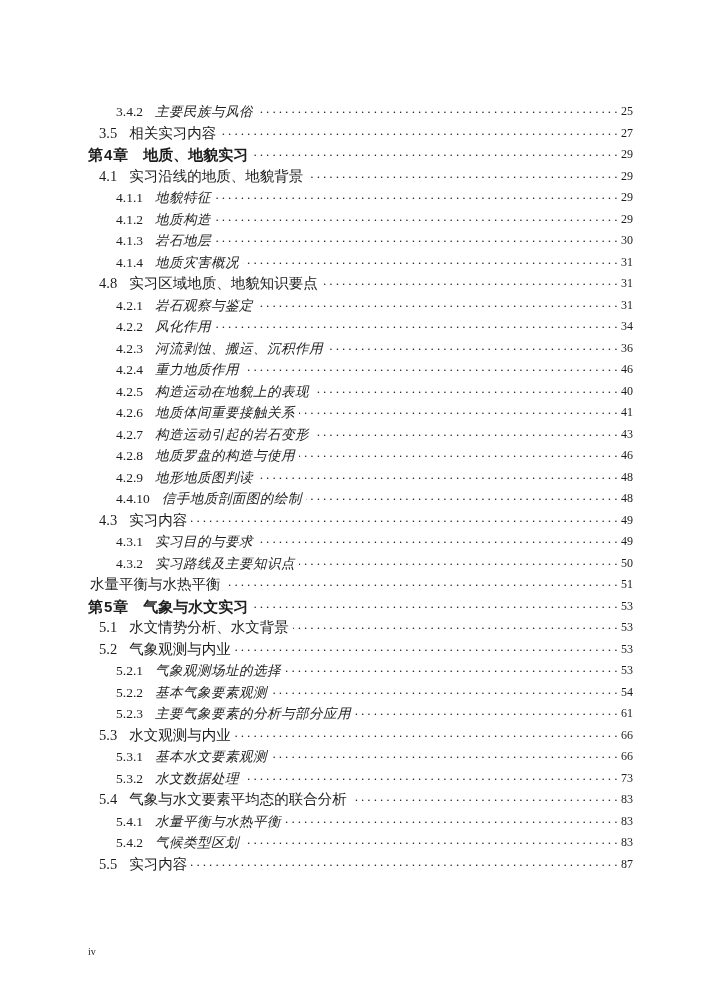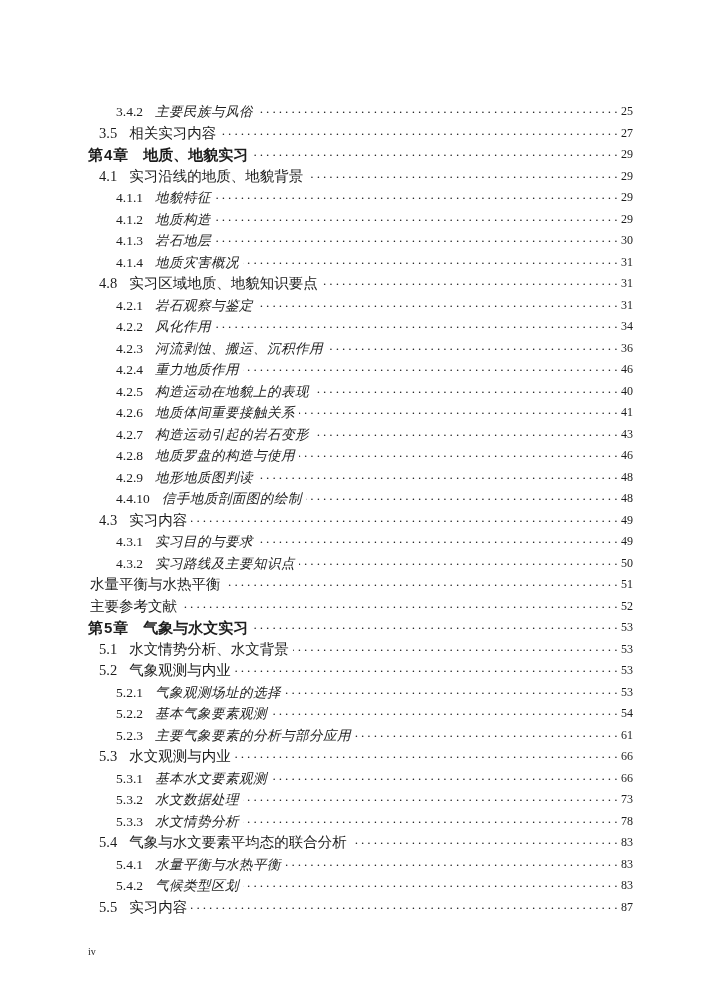--- a/index.html
+++ b/index.html
@@ -209,25 +209,20 @@
       <span class="num">4.3.2</span>
       <span class="title">实习路线及主要知识点</span>
       <span class="leader"></span>
       <span class="page-num">50</span>
     </div>
     <div class="row plain">
       <span class="title">水量平衡与水热平衡</span>
       <span class="leader"></span>
       <span class="page-num">51</span>
     </div>
-    <div class="row plain">
-      <span class="title">主要参考文献</span>
-      <span class="leader"></span>
-      <span class="page-num">52</span>
-    </div>
     <div class="row chapter">
       <span class="num">第5章</span>
       <span class="title">气象与水文实习</span>
       <span class="leader"></span>
       <span class="page-num">53</span>
     </div>
     <div class="row l2">
       <span class="num">5.1</span>
       <span class="title">水文情势分析、水文背景</span>
       <span class="leader"></span>
@@ -267,26 +262,20 @@
       <span class="num">5.3.1</span>
       <span class="title">基本水文要素观测</span>
       <span class="leader"></span>
       <span class="page-num">66</span>
     </div>
     <div class="row l3">
       <span class="num">5.3.2</span>
       <span class="title">水文数据处理</span>
       <span class="leader"></span>
       <span class="page-num">73</span>
-    </div>
-    <div class="row l3">
-      <span class="num">5.3.3</span>
-      <span class="title">水文情势分析</span>
-      <span class="leader"></span>
-      <span class="page-num">78</span>
     </div>
     <div class="row l2">
       <span class="num">5.4</span>
       <span class="title">气象与水文要素平均态的联合分析</span>
       <span class="leader"></span>
       <span class="page-num">83</span>
     </div>
     <div class="row l3">
       <span class="num">5.4.1</span>
       <span class="title">水量平衡与水热平衡</span>

